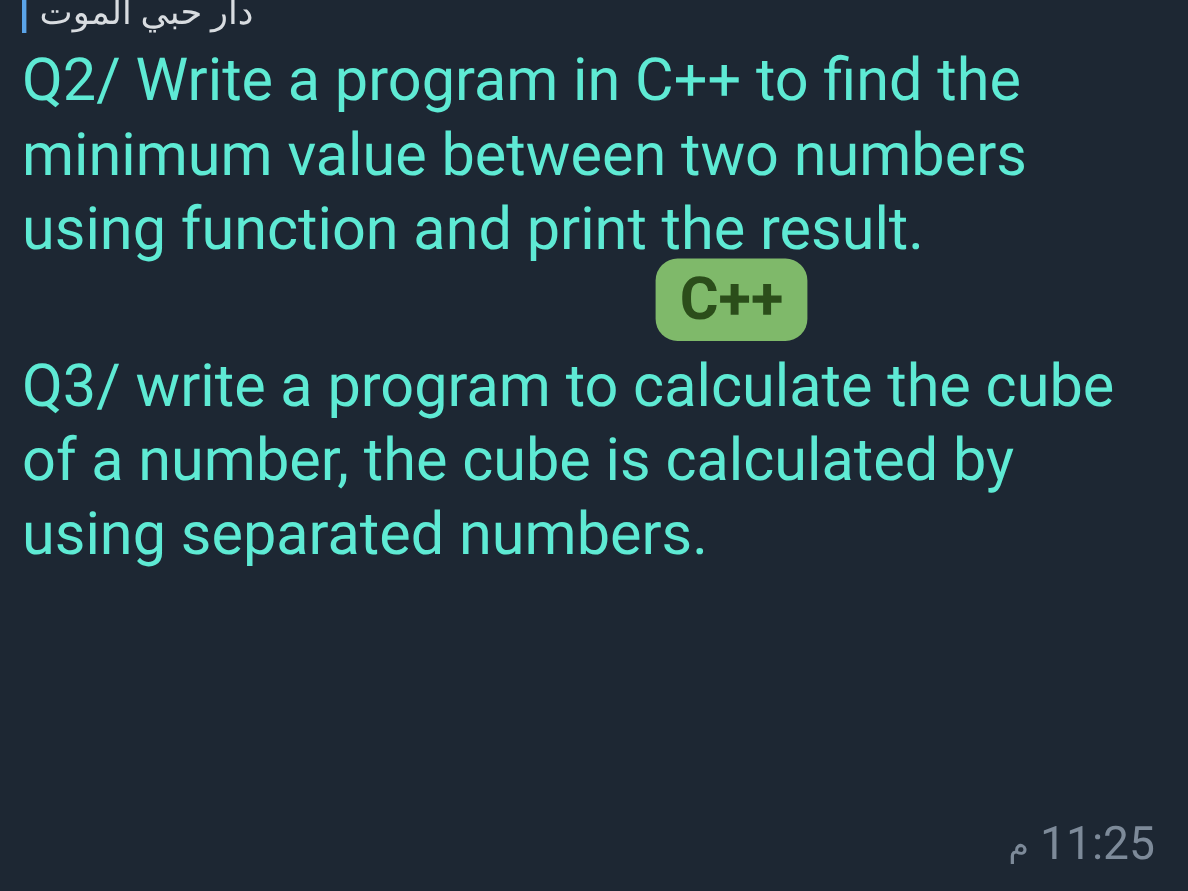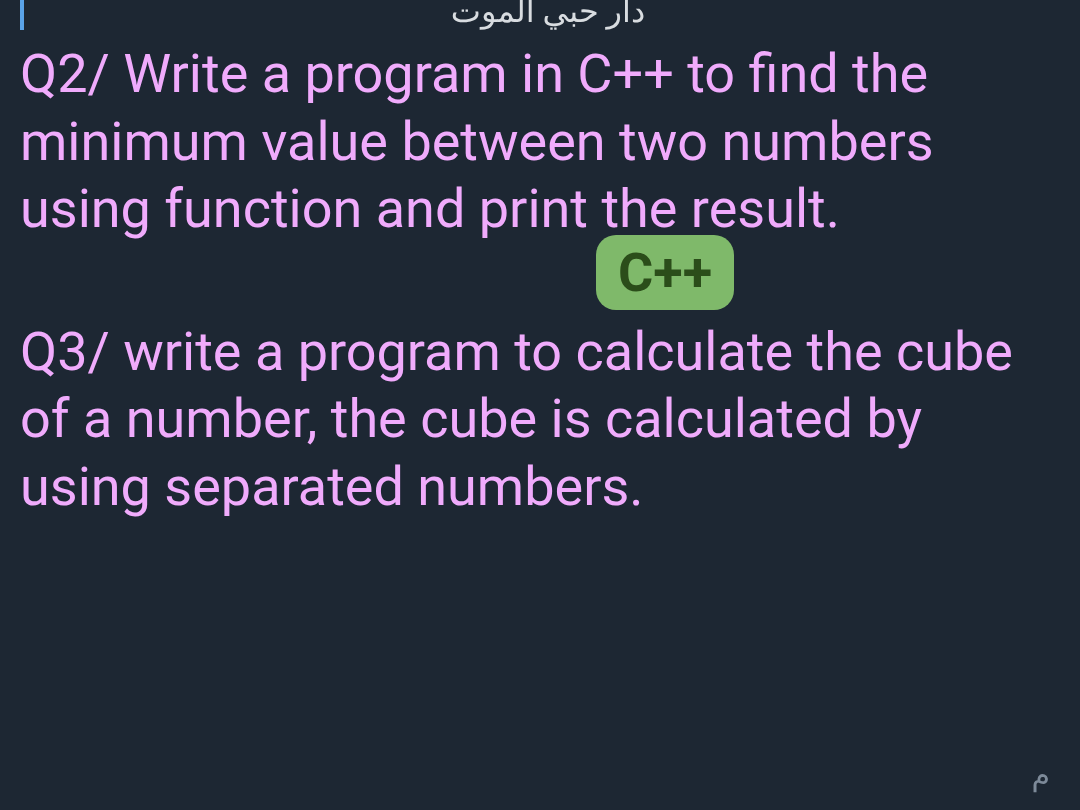--- a/index.html
+++ b/index.html
@@ -17,34 +17,33 @@
       position: relative;
       overflow: hidden;
     }
     .reply-bar {
       border-left: 4px solid #5aa3e8;
       padding-left: 12px;
       margin-bottom: 10px;
       height: 30px;
       display: flex;
       align-items: flex-end;
-      justify-content: center;
     }
     .reply-text {
       font-size: 32px;
       color: #d8dce0;
       direction: rtl;
       text-align: right;
       overflow: hidden;
       white-space: nowrap;
     }
     .question-text {
       font-size: 54px;
       line-height: 1.25;
-      color: #f0abfc;
+      color: #5eead4;
       margin-top: 5px;
     }
     .question-block {
       margin-bottom: 0;
     }
     .badge-container {
       display: flex;
       justify-content: center;
       padding-left: 250px;
       margin-top: -8px;
@@ -87,13 +86,14 @@
 <div class="badge-container">
   <span class="cpp-badge">C++</span>
 </div>
 
 <div class="question-block">
   <div class="question-text">Q3/ write a program to calculate the cube of a number, the cube is calculated by using separated numbers.</div>
 </div>
 
 <div class="timestamp">
   <span class="meridiem">م</span>
+  <span>11:25</span>
 </div>
 
 </body></html>

